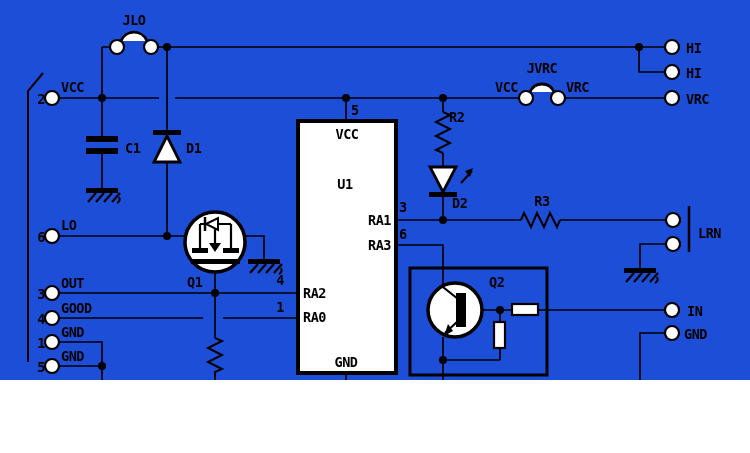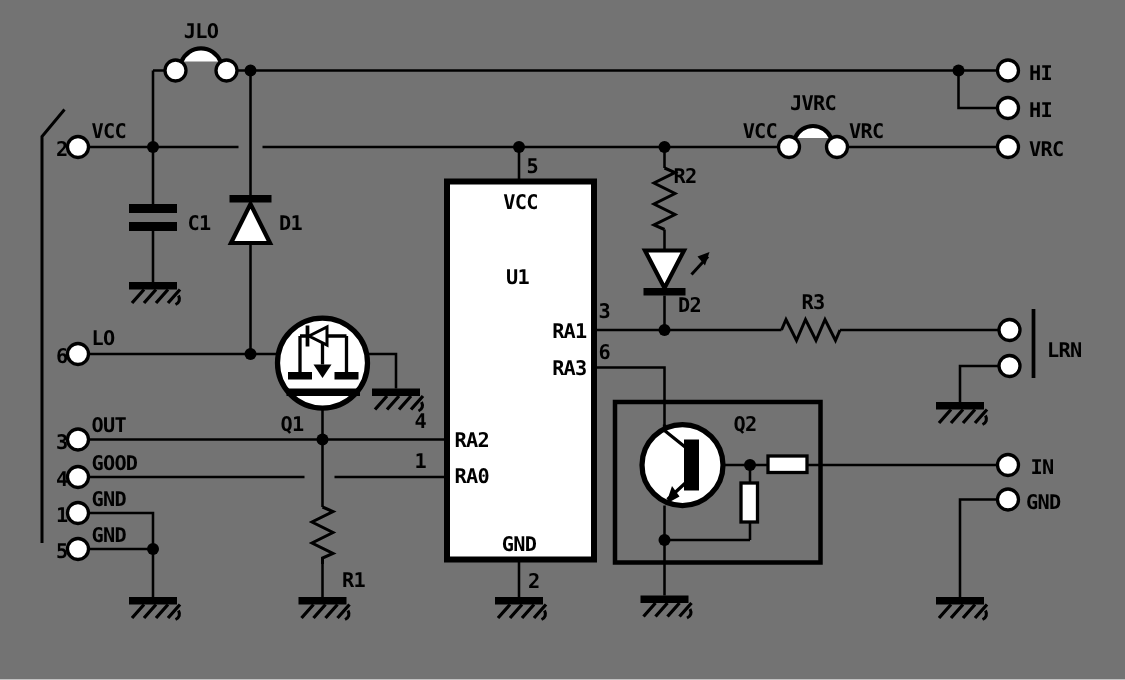--- a/index.html
+++ b/index.html
@@ -1,16 +1,16 @@
 <!DOCTYPE html>
 <html><head>
 <meta charset="utf-8">
 <style>
   html,body{margin:0;padding:0;background:#ffffff;}
-  .page{width:750px;height:453px;background:#737373;position:relative;overflow:hidden;}
+  .page{width:750px;height:380px;background:#1d4ed8;position:relative;overflow:hidden;}
   svg{display:block;}
   text{font-family:"DejaVu Sans Mono","Liberation Mono",monospace;font-weight:bold;font-size:13.5px;fill:#000;letter-spacing:-0.5px;}
   .wire{stroke:#000;stroke-width:1.7;fill:none;}
   .med{stroke:#000;stroke-width:2.2;fill:none;}
   .sym{stroke:#000;stroke-width:2.8;fill:#fff;}
   .zig{stroke:#000;stroke-width:2;fill:none;stroke-linejoin:miter;}
   .term{fill:#fff;stroke:#000;stroke-width:2.2;}
   .dot{fill:#000;stroke:none;}
   .blk{fill:#000;stroke:none;}
 </style>

